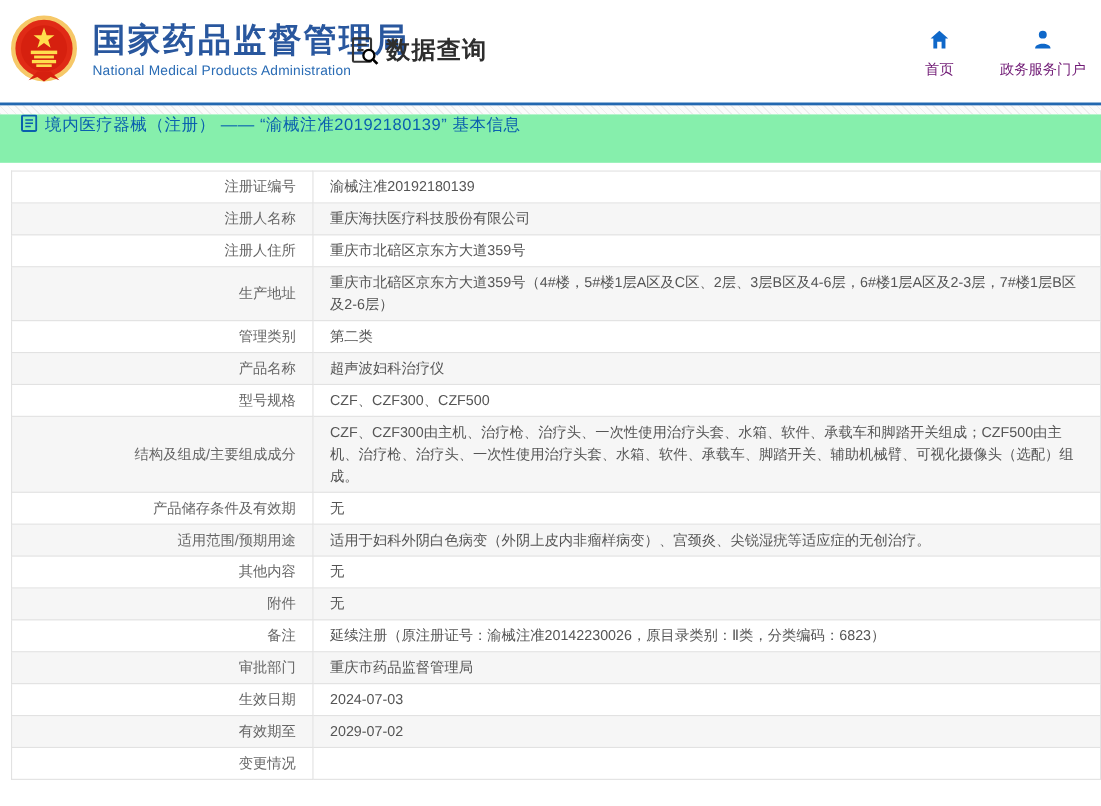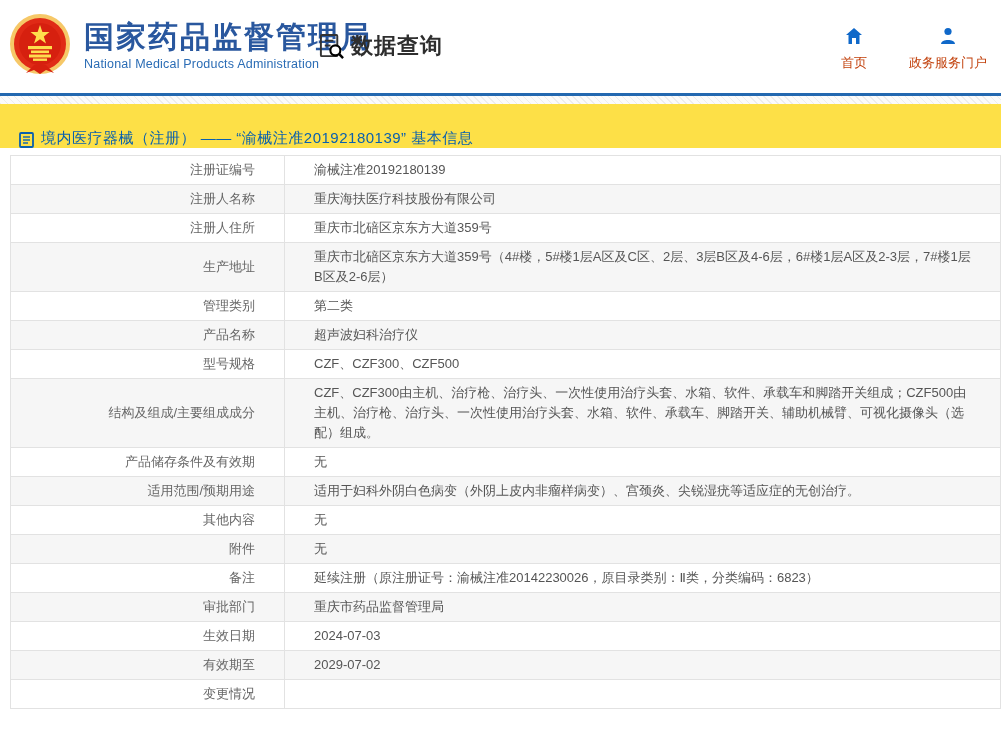--- a/index.html
+++ b/index.html
@@ -12,38 +12,38 @@
   .emblem { width:64px; height:64px; flex:0 0 auto; }
   .titles { margin-left:12px; }
   .title-cn { font-size:30px; font-weight:bold; color:#29579e; letter-spacing:2px; line-height:34px; }
   .title-en { font-size:12.5px; color:#2a6cb5; margin-top:3px; letter-spacing:.2px; }
   .data-query { position:absolute; left:318px; top:31px; display:flex; align-items:center; }
   .dq-icon { width:27px; height:27px; margin-right:6px; }
   .dq-text { font-size:22px; color:#2e2e2e; font-weight:600; letter-spacing:1px; }
   .top-nav { position:absolute; right:14px; top:26px; display:flex; gap:42px; }
   .nav-item { display:flex; flex-direction:column; align-items:center; cursor:pointer; }
   .nav-item svg { width:20px; height:20px; }
-  .nav-label { margin-top:8px; font-size:13px; color:#c2410c; }
+  .nav-label { margin-top:8px; font-size:13px; color:#701a75; }
 
   
   .blue-line { height:3px; background:#2368b0; }
   .hatch { height:8px;
     background:repeating-linear-gradient(45deg,#ededed 0 1px,#fbfbfb 1px 5px); }
 
   
-  .breadcrumb { height:44px; background:#fde047; display:flex; align-items:flex-end; padding-left:19px; }
+  .breadcrumb { height:44px; background:#86efac; display:flex; align-items:flex-start; padding-left:19px; }
   .bc-icon { width:15px; height:16px; margin-right:7px; flex:0 0 auto; }
   .bc-text { font-size:15px; color:#0a60ae; letter-spacing:.5px; }
 
   
   .table-wrap { margin:7px 0 0 10px; }
   table { width:991px; border-collapse:collapse; table-layout:fixed; }
   tr { background:#fff; }
   tr:nth-child(even) { background:#f6f6f6; }
-  td { border:1px solid #e2e2e2; font-size:13px; line-height:20px; padding:4px 29px; vertical-align:middle; }
+  td { border:1px solid #e2e2e2; font-size:13px; line-height:20px; padding:4px 15px; vertical-align:middle; }
   td.lbl { width:274px; text-align:right; color:#666; }
   td.val { color:#555;margin-left:16px; }
 </style>
 </head>
 <body>
 
 <div class="header">
   <div class="logo-group">
     <svg class="emblem" viewBox="0 0 64 64">
       <circle cx="32" cy="31" r="29" fill="#e02a16"></circle>

